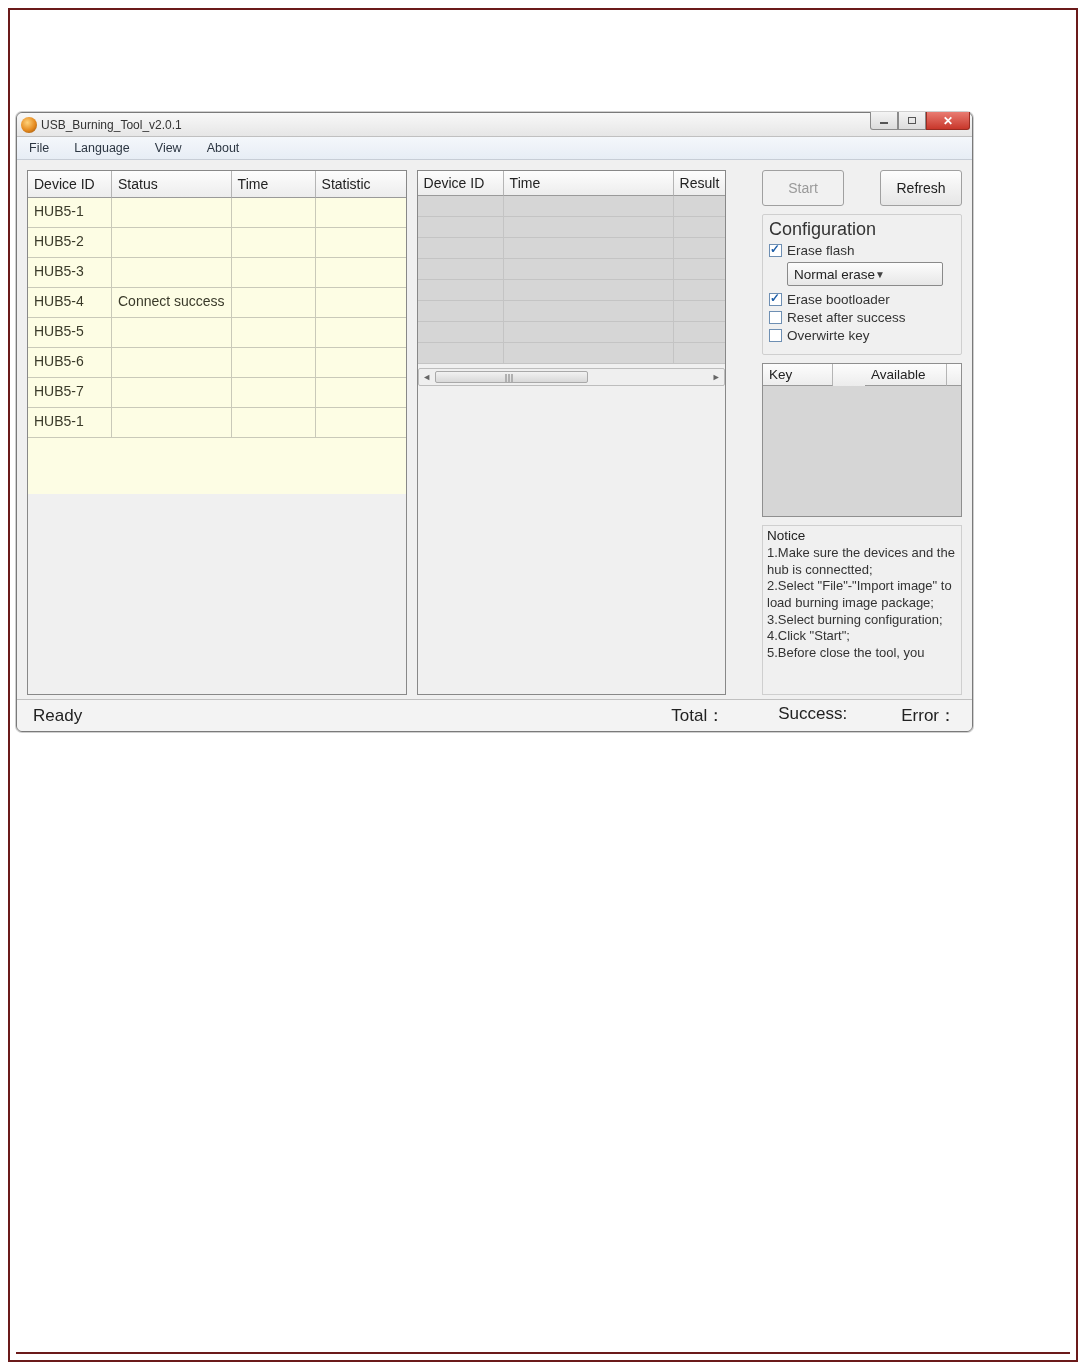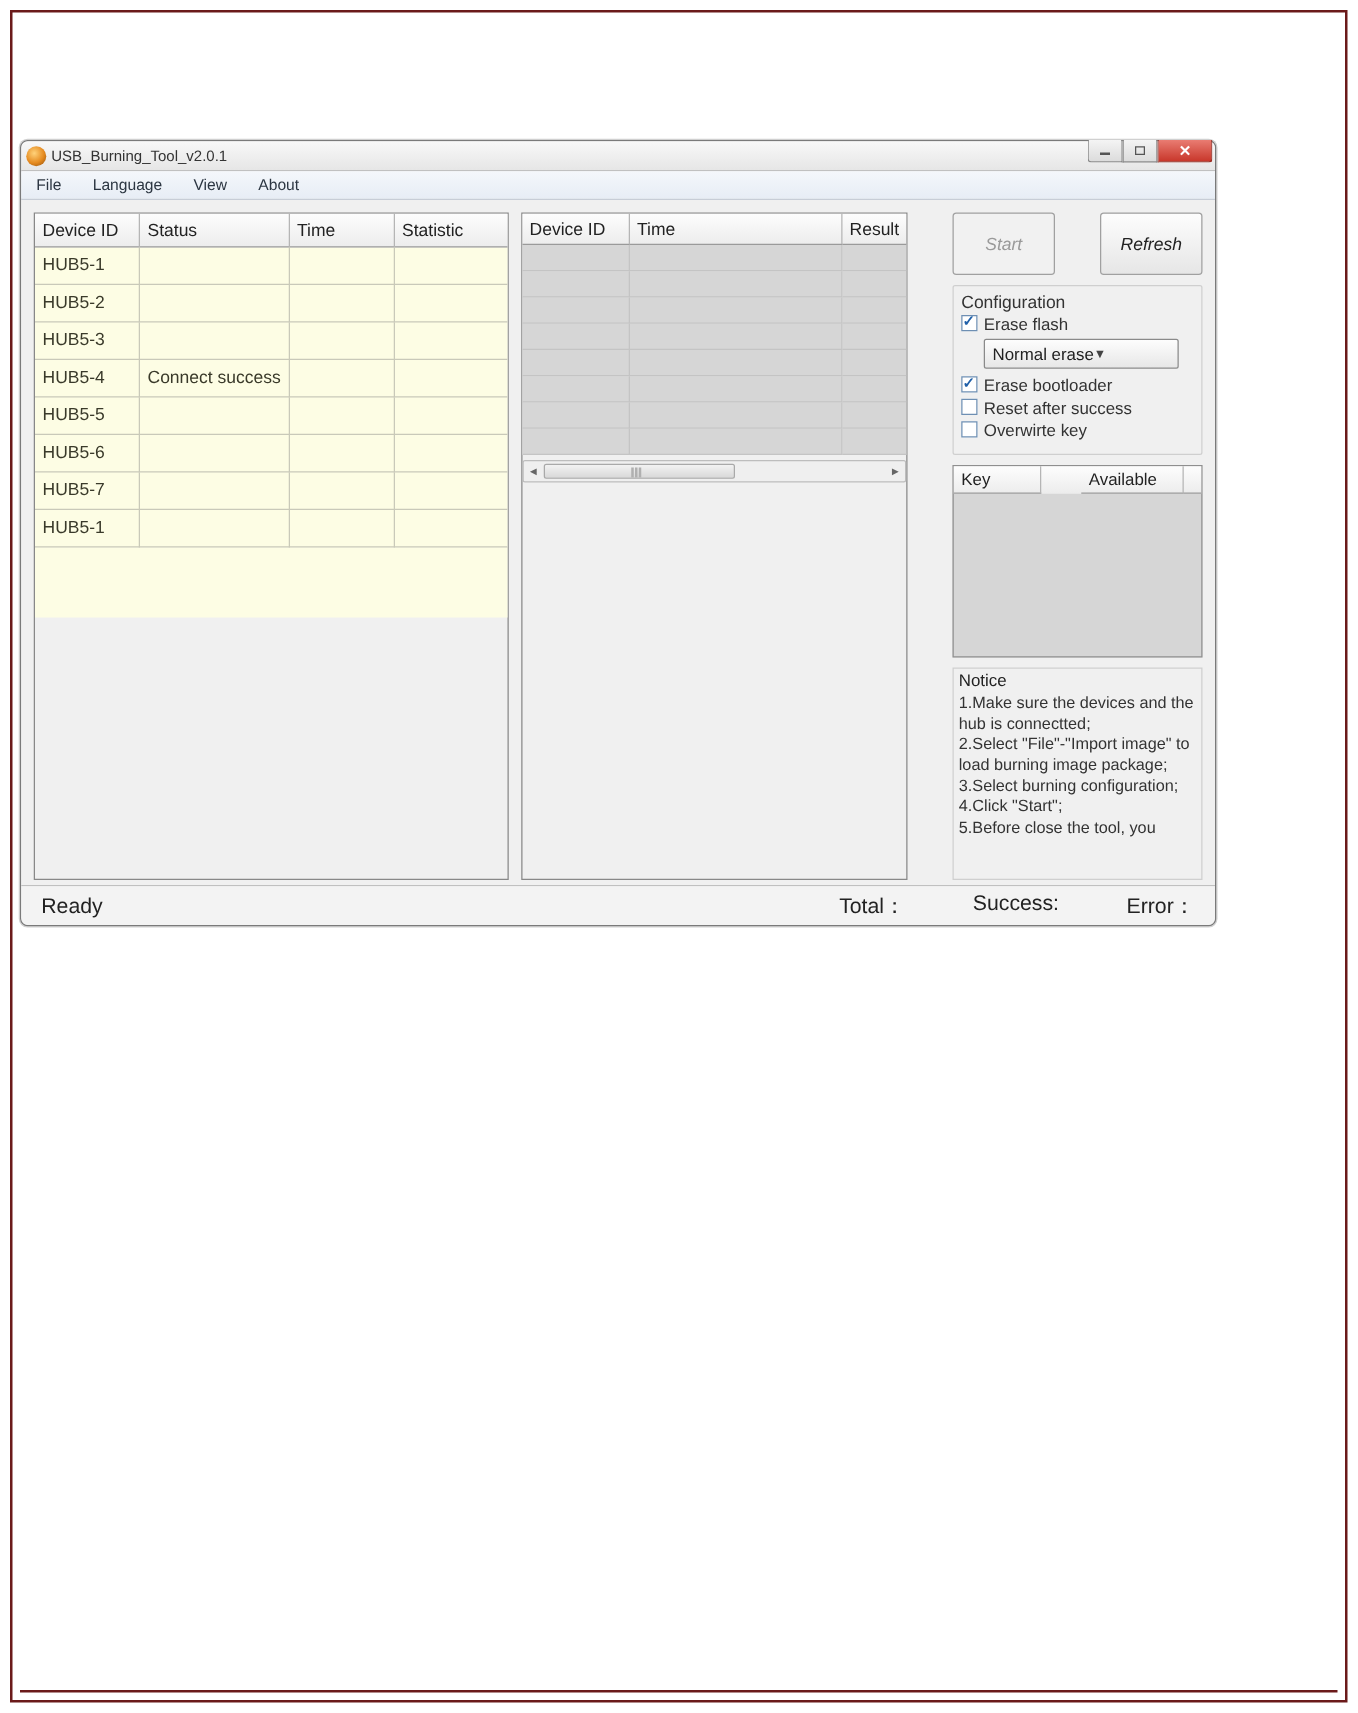--- a/index.html
+++ b/index.html
@@ -105,31 +105,30 @@
     display:flex;align-items:center;
   }
   .hscroll .arrow{width:16px;height:100%;display:flex;align-items:center;justify-content:center;color:#666;font-size:9px;}
   .hscroll .track{flex:1;position:relative;height:12px;}
   .hscroll .thumb{position:absolute;left:0;width:56%;height:100%;background:linear-gradient(#f2f2f2,#d9d9d9);border:1px solid #a9a9a9;border-radius:2px;}
   .hscroll .grip{position:absolute;left:46%;top:2px;width:12px;height:8px;display:flex;gap:1px;}
   .hscroll .grip i{width:2px;background:#b0b0b0;}
   
   .btn-row{display:flex;gap:18px;justify-content:space-between;}
   .btn{
-    width:82px;height:50px;
+    width:82px;height:36px;
     border:1px solid #a0a0a0;border-radius:3px;
     background:linear-gradient(#fdfdfd,#e6e6e6);
     display:flex;align-items:center;justify-content:center;
     font-size:14px;
-    font-style:italic;
   }
   .btn.disabled{color:#9a9a9a;background:#f1f1f1;}
   .cfg-group{border:1px solid #cfcfcf;border-radius:2px;padding:4px 6px 8px 6px;background:#f0f0f0;}
-  .cfg-title{font-size:14px;color:#333;margin-bottom:2px;}
-  .chk{display:flex;gap:5px;font-size:13.5px;color:#333;margin:3px 0;}
+  .cfg-title{font-size:18px;color:#333;margin-bottom:2px;}
+  .chk{display:flex;align-items:center;gap:5px;font-size:13.5px;color:#333;margin:3px 0;}
   .chkbox{width:13px;height:13px;border:1px solid #6e8fb3;background:#fff;position:relative;}
   .chkbox.checked::after{content:"✓";position:absolute;top:-3px;left:0;font-size:12px;color:#1f5fa8;font-weight:bold;}
   .select{
     margin:4px 0 6px 18px;
     display:flex;align-items:center;
     width:156px;height:24px;padding:0 6px;
     border:1px solid #8a8a8a;border-radius:2px;
     background:linear-gradient(#fdfdfd,#e7e7e7);
     font-size:13.5px;
   }

